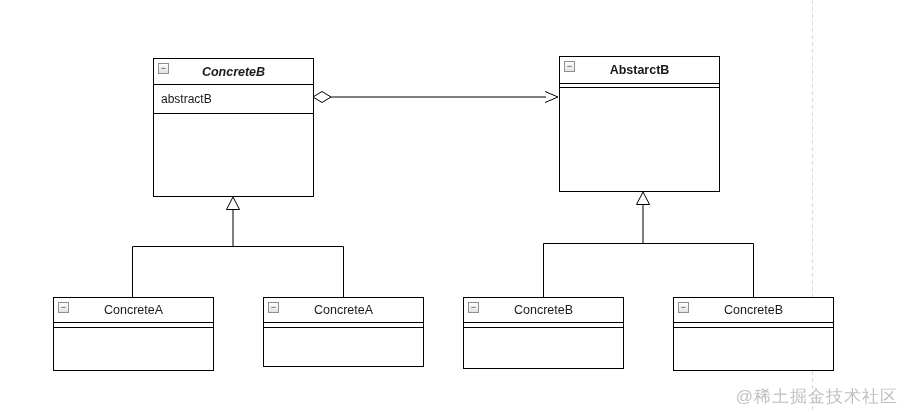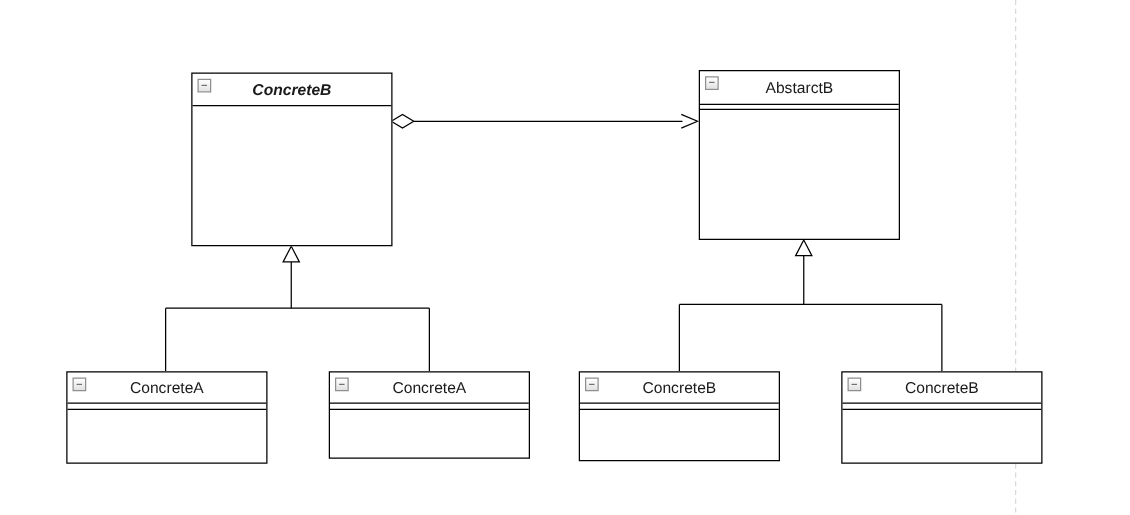--- a/index.html
+++ b/index.html
@@ -16,21 +16,21 @@
     border:1px solid #000;background:#fff;
     display:flex;flex-direction:column;
   }
   .uml-header{
     position:relative;flex:0 0 auto;
     border-bottom:1px solid #000;
     display:flex;align-items:center;justify-content:center;
     font-size:12.5px;color:#1a1a1a;white-space:nowrap;
   }
   .title-abstract{font-weight:bold;font-style:italic;}
-  .title-bold{font-weight:normal;}
+  .title-bold{font-weight:bold;}
   .uml-sep{flex:0 0 auto;border-bottom:1px solid #000;}
   .uml-attr{
     flex:0 0 auto;box-sizing:border-box;
     border-bottom:1px solid #000;
     display:flex;align-items:center;
     padding-left:7px;font-size:12px;color:#1a1a1a;
   }
   .uml-body{flex:1 1 auto;}
   .collapse{
     position:absolute;left:4px;top:4px;width:11px;height:11px;
@@ -75,20 +75,21 @@
       <line x1="543.5" y1="243.5" x2="543.5" y2="297"></line>
       <line x1="753.5" y1="243.5" x2="753.5" y2="297"></line>
     </g>
   </svg>
 
   <div class="uml-box" style="left:153px;top:58px;width:161px;height:139px">
     <div class="uml-header" style="height:25px">
       <span class="collapse">−</span>
       <span class="title-abstract">ConcreteB</span>
     </div>
+    <div class="uml-attr" style="height:29px">abstractB</div>
     <div class="uml-body"></div>
   </div>
 
   <div class="uml-box" style="left:559px;top:56px;width:161px;height:136px">
     <div class="uml-header" style="height:26px">
       <span class="collapse">−</span>
       <span class="title-bold">AbstarctB</span>
     </div>
     <div class="uml-sep" style="height:3px"></div>
     <div class="uml-body"></div>
@@ -123,13 +124,14 @@
 
   <div class="uml-box" style="left:673px;top:297px;width:161px;height:74px">
     <div class="uml-header" style="height:24px">
       <span class="collapse">−</span>
       <span>ConcreteB</span>
     </div>
     <div class="uml-sep" style="height:4px"></div>
     <div class="uml-body"></div>
   </div>
 
+  <div class="watermark">@稀土掘金技术社区</div>
 </div>
 
 </body></html>

